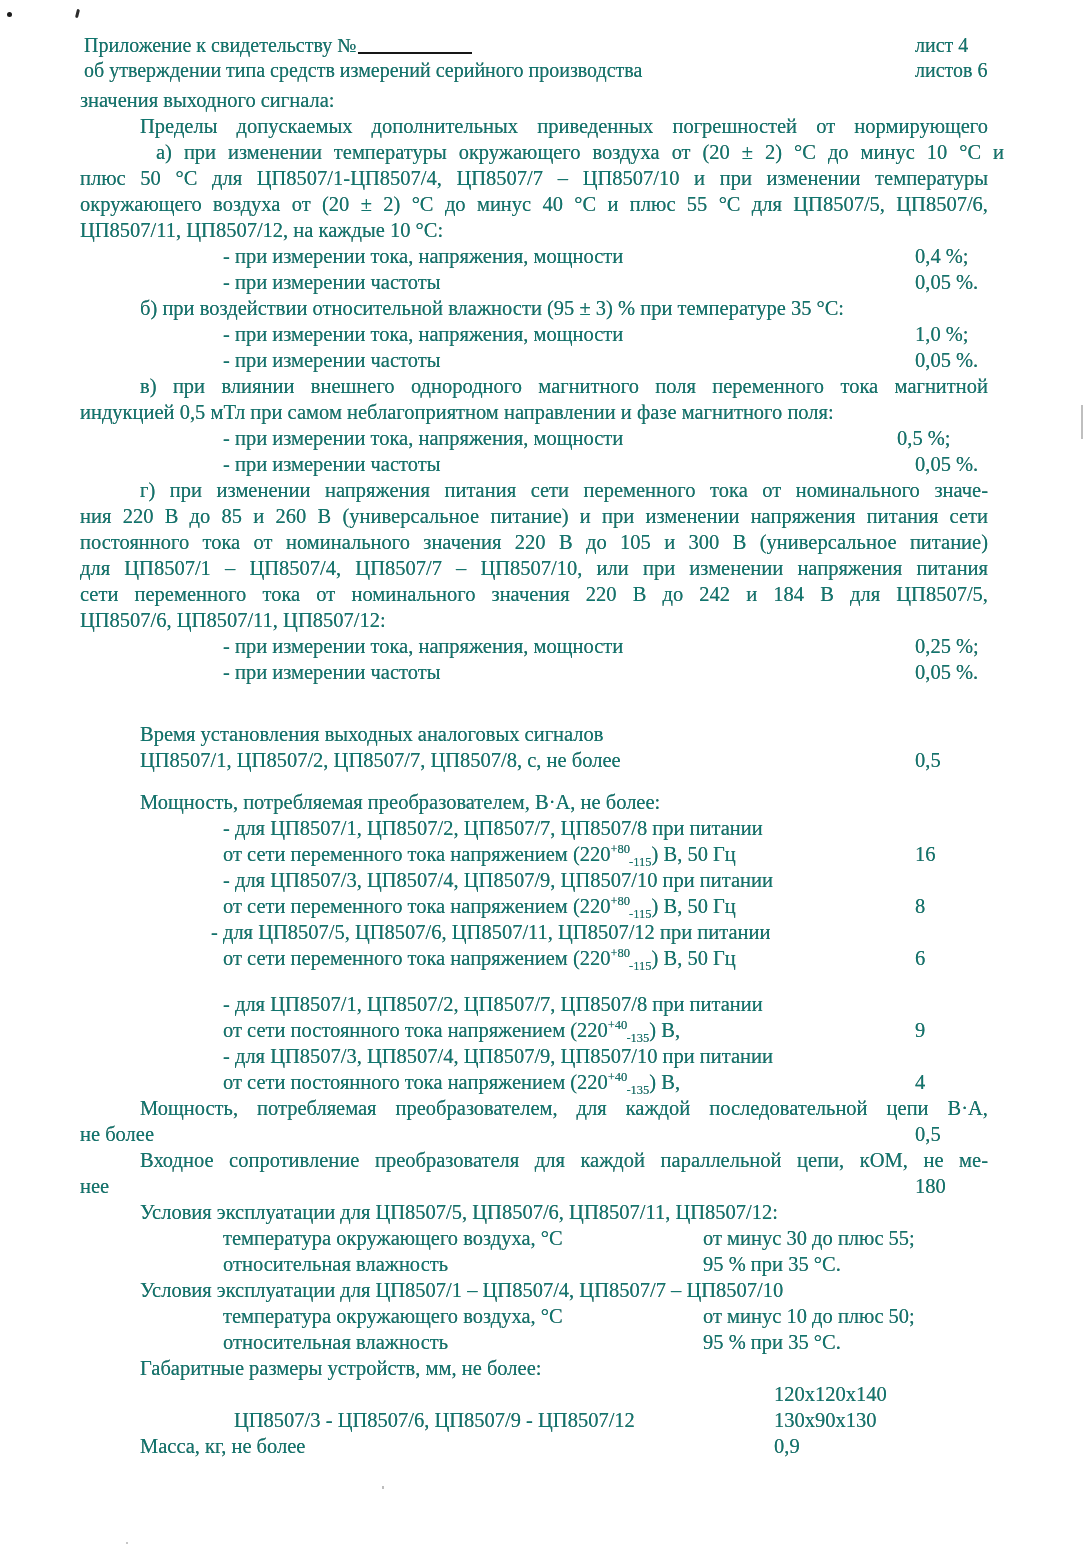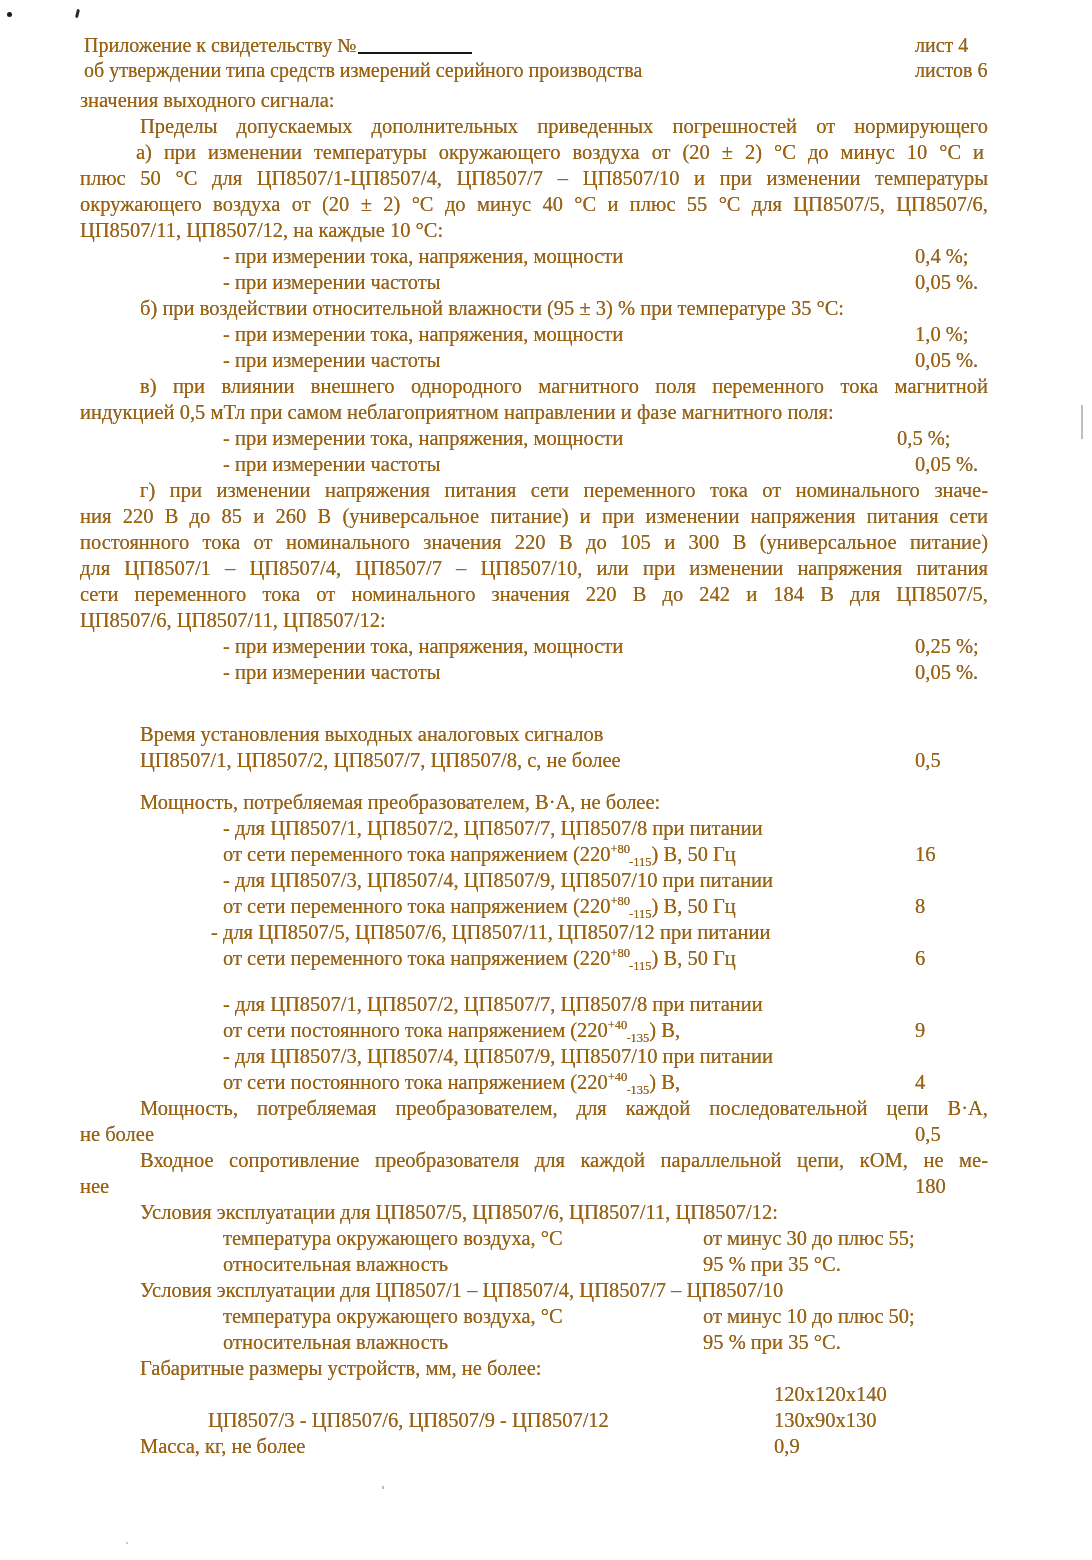--- a/index.html
+++ b/index.html
@@ -1,20 +1,20 @@
 <!DOCTYPE html>
 <html><head>
 <meta charset="utf-8">
 <style>
   html,body { margin:0; padding:0; background:#e8e8e8; }
   .page {
     position:relative; width:1092px; height:1560px; margin:0 auto;
     background:#ffffff; overflow:hidden;
     font-family:"Liberation Serif","DejaVu Serif",serif;
-    color:#a16207;
+    color:#0f766e;
     text-shadow:0 0 .5px rgba(0,0,0,.55);
   }
   
   .hdr { position:absolute; top:33px; left:84px; width:924px; font-size:20px; line-height:25px; }
   .hdr-right { position:absolute; left:831px; top:0; white-space:nowrap; }
   .blank-ul { display:inline-block; width:114px; height:2px; border-bottom:2px solid #161616; transform:translateY(2px); margin-left:2px; }
   
   .content { position:absolute; left:0; top:87px; width:1092px; }
   .line { position:relative; height:26px; font-size:20.5px; line-height:26px; }
   .txt { position:absolute; top:0; white-space:nowrap; }
@@ -53,21 +53,21 @@
   </div>
 
   <div class="content">
       <div class="line">
         <div class="txt" style="left: 80px;">значения выходного сигнала:</div>
       </div>
       <div class="line">
         <div class="txt just" style="left: 140px; width: 848px;">Пределы допускаемых дополнительных приведенных погрешностей от нормирующего</div>
       </div>
       <div class="line">
-        <div class="txt just" style="left: 136px; width: 848px;">а) при изменении температуры окружающего воздуха от (20 ± 2) °С до минус 10 °С и</div>
+        <div class="txt just" style="left: 156px; width: 848px;">а) при изменении температуры окружающего воздуха от (20 ± 2) °С до минус 10 °С и</div>
       </div>
       <div class="line">
         <div class="txt just" style="left: 80px; width: 908px;">плюс 50 °С для ЦП8507/1-ЦП8507/4, ЦП8507/7 – ЦП8507/10 и при изменении температуры</div>
       </div>
       <div class="line">
         <div class="txt just" style="left: 80px; width: 908px;">окружающего воздуха от (20 ± 2) °С до минус 40 °С и плюс 55 °С для ЦП8507/5, ЦП8507/6,</div>
       </div>
       <div class="line">
         <div class="txt" style="left: 80px;">ЦП8507/11, ЦП8507/12, на каждые 10 °С:</div>
       </div>
@@ -214,21 +214,21 @@
         <div class="txt" style="left: 223px;">относительная влажность</div>
         <span class="val" style="left: 703px;">95 % при 35 °С.</span>
       </div>
       <div class="line">
         <div class="txt" style="left: 140px;">Габаритные размеры устройств, мм, не более:</div>
       </div>
       <div class="line">
         <span class="val" style="left: 774px;">120x120x140</span>
       </div>
       <div class="line">
-        <div class="txt" style="left: 208px;">ЦП8507/3 - ЦП8507/6, ЦП8507/9 - ЦП8507/12</div>
+        <div class="txt" style="left: 234px;">ЦП8507/3 - ЦП8507/6, ЦП8507/9 - ЦП8507/12</div>
         <span class="val" style="left: 774px;">130x90x130</span>
       </div>
       <div class="line">
         <div class="txt" style="left: 140px;">Масса, кг, не более</div>
         <span class="val" style="left: 774px;">0,9</span>
       </div>
     </div>
 
 </div>
 

